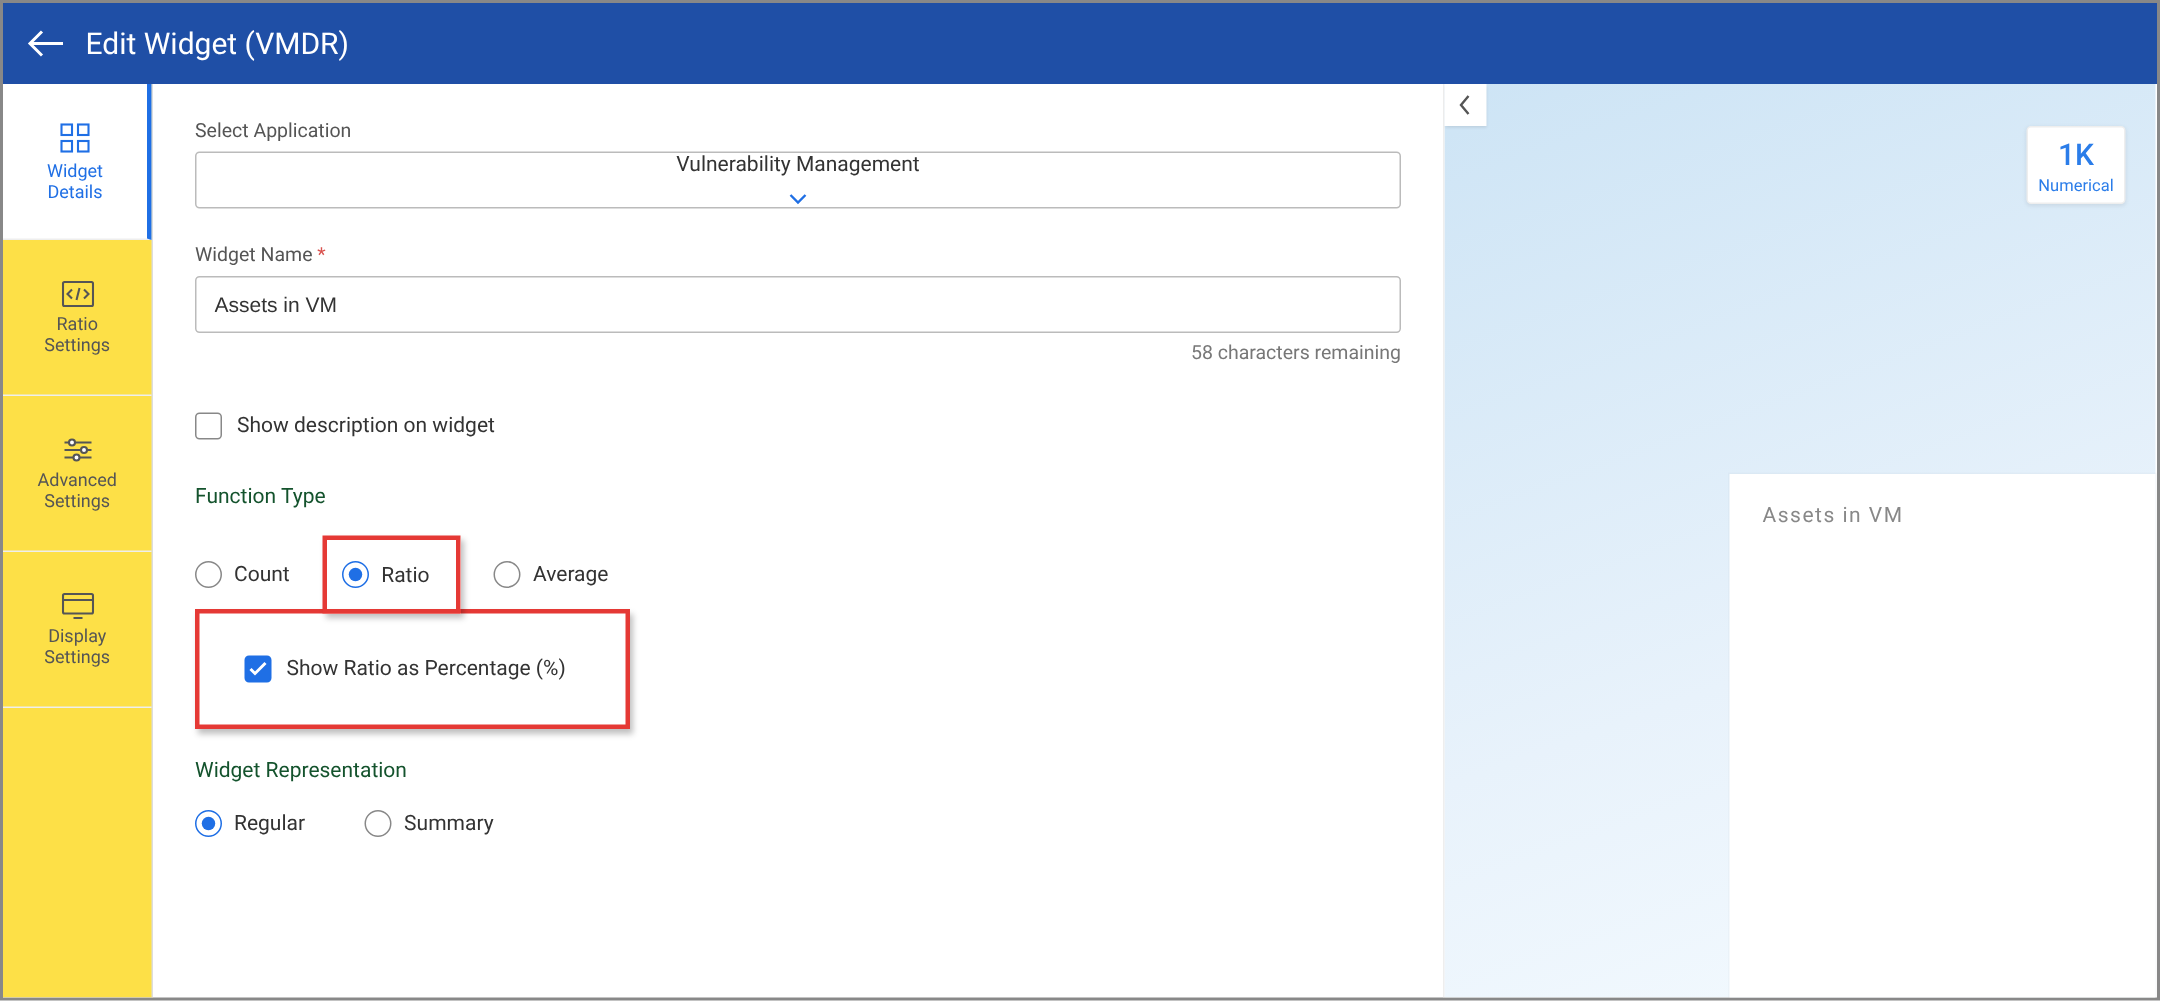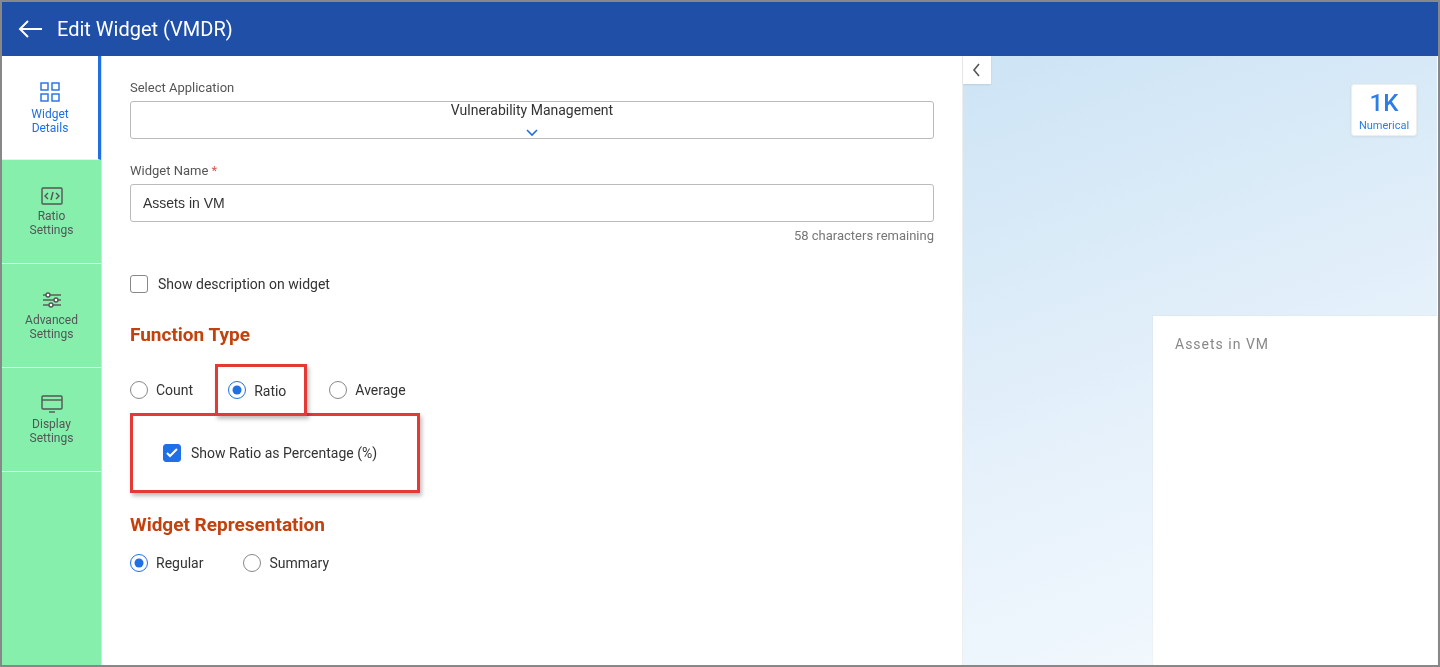--- a/index.html
+++ b/index.html
@@ -31,21 +31,21 @@
     font-size: 20px;
     font-weight: 400;
   }
   .body {
     display: flex;
     height: calc(100% - 54px);
   }
   .sidebar {
     width: 100px;
     border-right: 1px solid #ddd;
-    background: #86efac;
+    background: #fde047;
   }
   .side-item {
     height: 104px;
     border-bottom: 1px solid #eee;
     display: flex;
     flex-direction: column;
     align-items: center;
     justify-content: center;
     cursor: pointer;
     color: #555;
@@ -121,23 +121,23 @@
   .chk, .radio {
     width:18px; height:18px;
     border:1.5px solid #888;
     border-radius:3px;
     display:inline-flex; align-items:center; justify-content:center;
     cursor:pointer;
     flex-shrink:0;
   }
   .chk.checked { background:#1F6FE5; border-color:#1F6FE5; color:#fff; }
   .section-label {
-    font-weight:700;
-    font-size:19px;
-    color:#c2410c;
+    font-weight:400;
+    font-size:14px;
+    color:#14532d;
     margin-bottom:18px;
   }
   .radio-row { display:flex; gap:40px; align-items:center; margin-bottom:22px;}
   .radio-opt { display:flex; align-items:center; gap:8px; cursor:pointer; font-size:14px; color:#333;}
   .radio {
     border-radius:50%;
     width:18px; height:18px;
     position:relative;
     border:1.5px solid #888;
   }
@@ -165,21 +165,21 @@
     position:absolute; top:28px; right:20px;
     width:66px; height:52px;
     background:#fff;
     border:1px solid #eee;
     border-radius:3px;
     display:flex; flex-direction:column; align-items:center; justify-content:center;
     color:#2b7de9;
     font-size:11px;
     box-shadow:0 1px 3px rgba(0,0,0,0.08);
   }
-  .type-chip .big { font-size:24px; font-weight:500; margin-bottom:2px;}
+  .type-chip .big { font-size:20px; font-weight:500; margin-bottom:2px;}
   .preview-card {
     position:absolute;
     top:260px; left:190px; right:0; bottom:0;
     background:#fff;
     padding:20px 22px;
     box-shadow:0 0 0 1px rgba(0,0,0,0.02);
   }
   .preview-title {
     color:#888; font-size:14px; letter-spacing:1px;
   }

